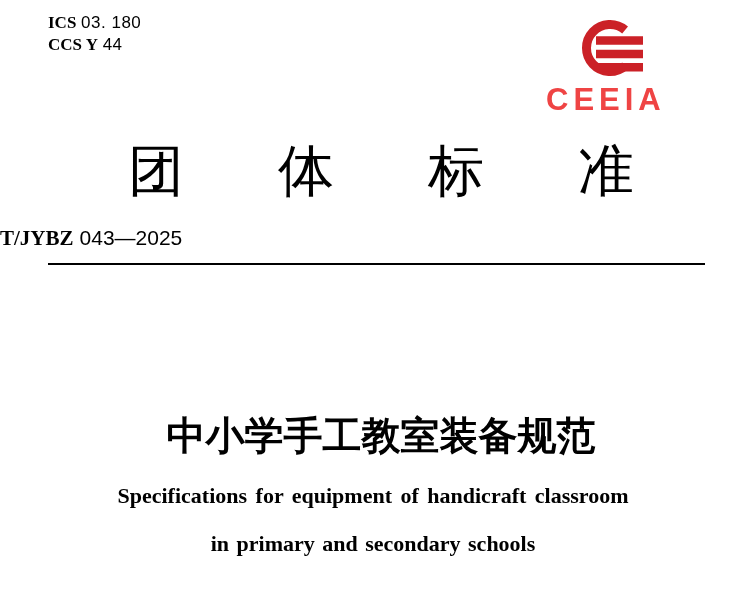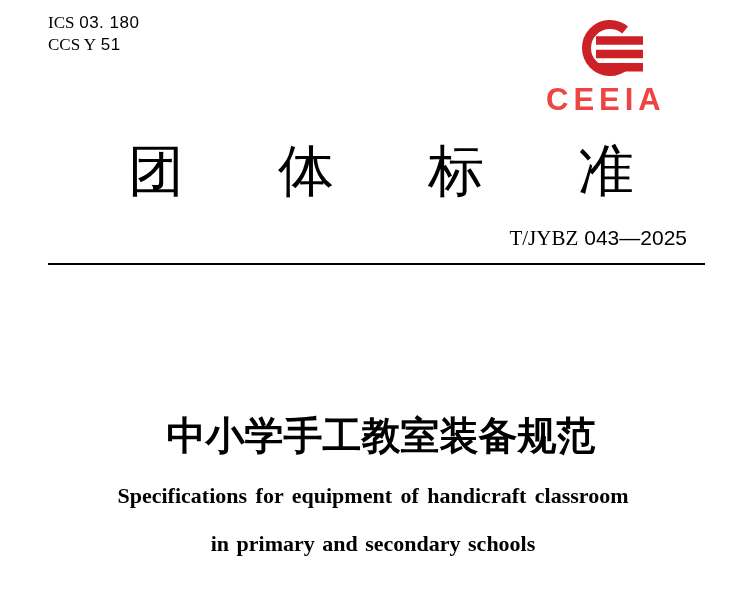--- a/index.html
+++ b/index.html
@@ -4,21 +4,21 @@
 <style>
   html,body{margin:0;padding:0;background:#fff;}
   #page{
     position:relative;
     width:746px;height:598px;
     background:#ffffff;
     overflow:hidden;
     color:#000;
     font-family:"Liberation Sans","DejaVu Sans",sans-serif;
   }
-  .serif-b{font-family:"Liberation Serif","DejaVu Serif",serif;font-weight:normal;}
+  .serif-b{font-family:"Liberation Serif","DejaVu Serif",serif;font-weight:bold;}
   .sans-r{font-family:"Liberation Sans","DejaVu Sans",sans-serif;font-weight:normal;}
 
   
   .codes{
     position:absolute;left:48px;top:12px;
     font-size:17px;line-height:22px;white-space:nowrap;
   }
   .codes .num{letter-spacing:0.5px;margin-top:44px;}
 
   
@@ -38,21 +38,21 @@
   .std-type{
     position:absolute;left:128px;top:142px;width:506px;height:58px;
     display:flex;justify-content:space-between;align-items:center;
     font-size:56px;line-height:58px;font-weight:500;
     font-family:"Liberation Sans","DejaVu Sans",sans-serif;
   }
 
   
   .std-num{
     position:absolute;left:0;right:59px;top:226px;
-    text-align:right;font-size:21px;line-height:24px;white-space:nowrap;
+    font-size:21px;line-height:24px;white-space:nowrap;
   }
   .std-num .sp{display:inline-block;width:6px;}
 
   
   .rule{
     position:absolute;left:48px;top:263px;width:657px;height:2px;
     background:#000;
   }
 
   
@@ -77,21 +77,21 @@
 
 <div id="page">
 
   <div class="codes">
     <div>
       <span class="serif-b">ICS</span>
       <span class="sans-r num">03. 180</span>
     </div>
     <div>
       <span class="serif-b">CCS Y</span>
-      <span class="sans-r num">51</span>
+      <span class="sans-r num">44</span>
     </div>
   </div>
 
   <div class="logo">
     <svg width="130" height="66" viewBox="0 0 130 66" aria-hidden="true">
       <path d="M 79.1 53 A 23.5 23.5 0 1 1 79.1 17" fill="none" stroke-width="9" stroke="#CB2127"></path>
       <rect x="50" y="23.25" width="47" height="8.5" fill="#CB2127"></rect>
       <rect x="50" y="36.75" width="47" height="8.5" fill="#CB2127"></rect>
       <rect x="50" y="50" width="47" height="8.5" fill="#CB2127"></rect>
     </svg>

